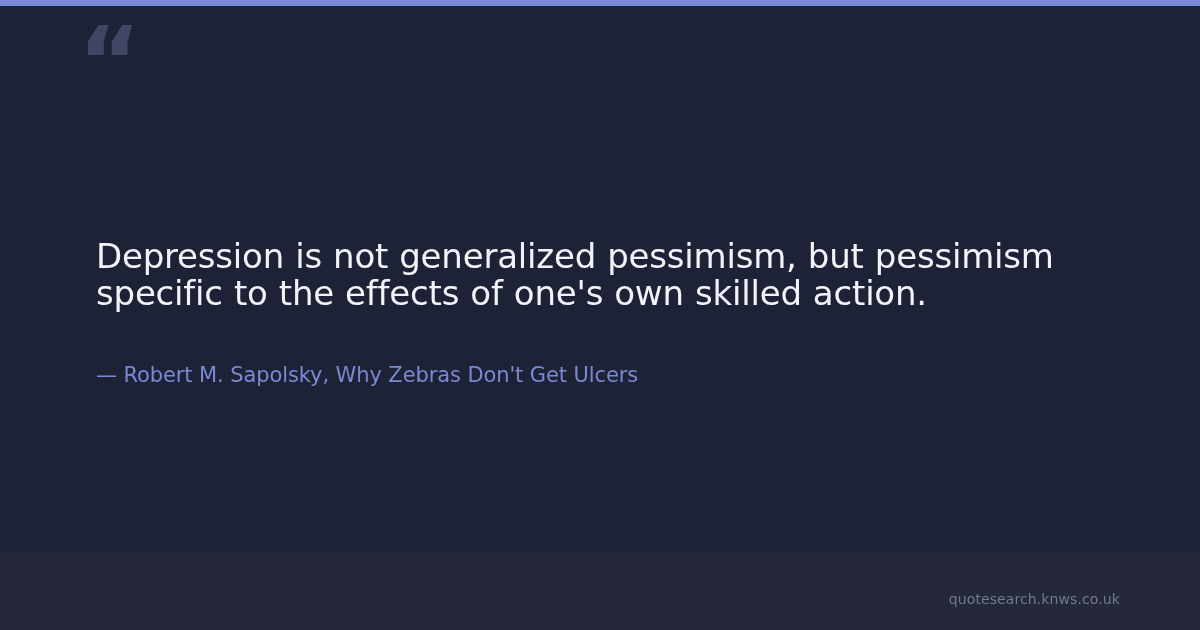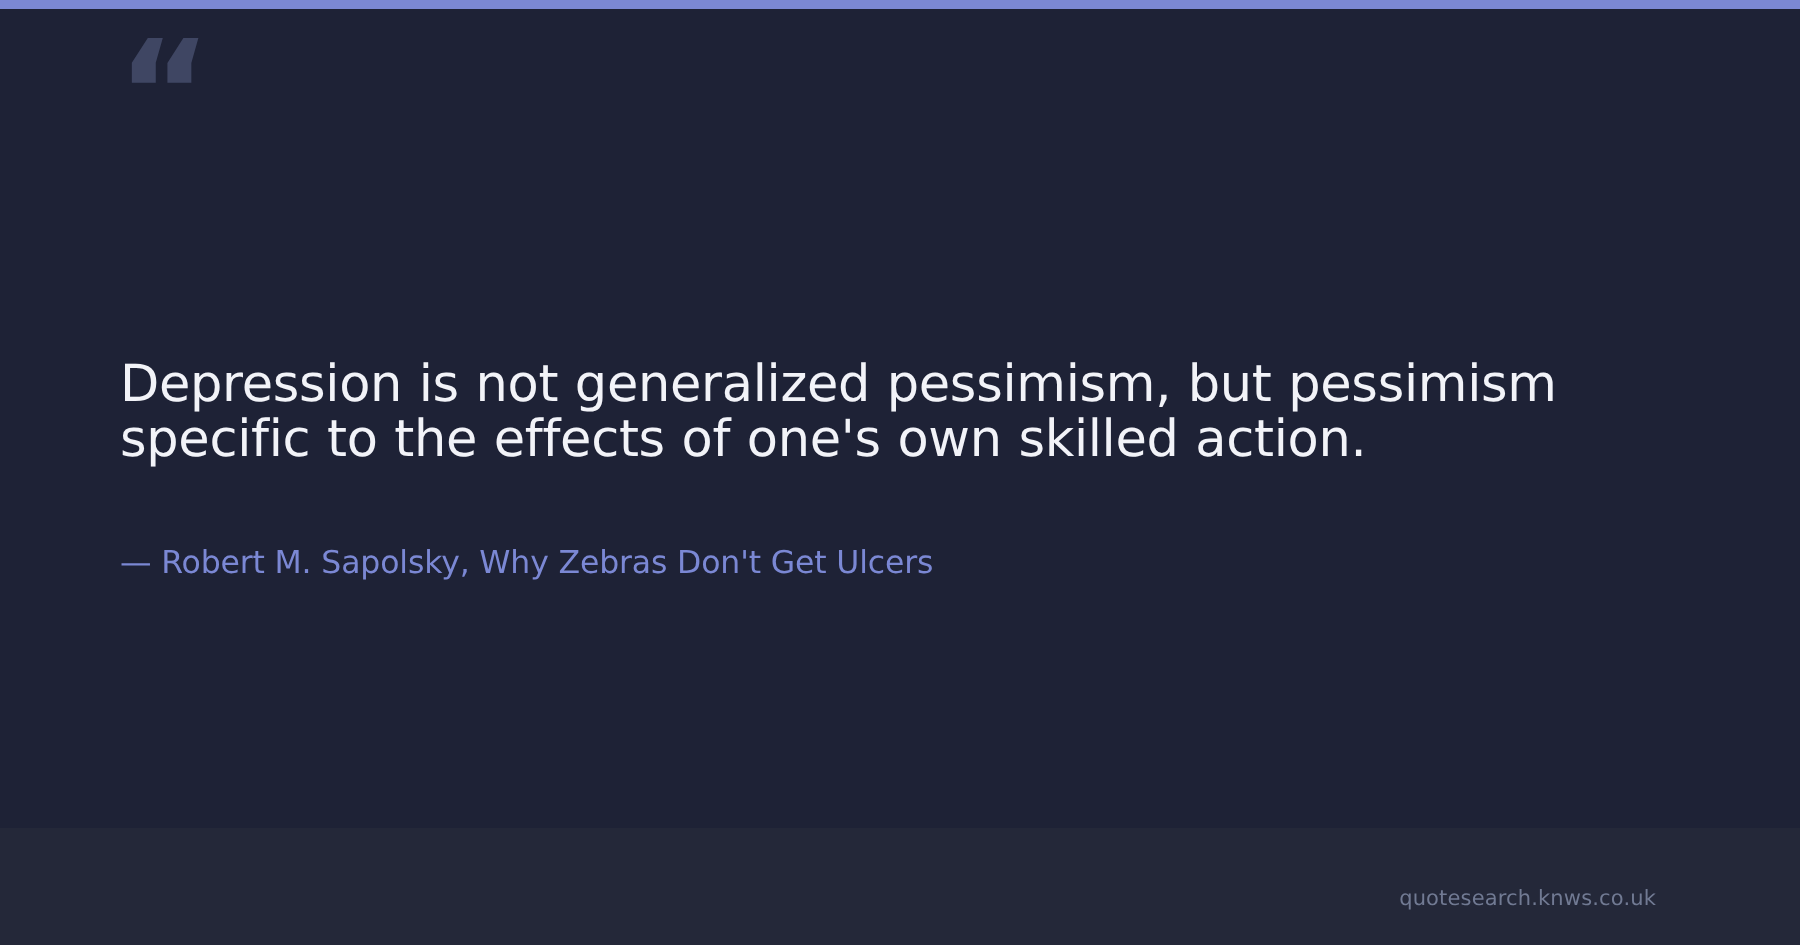--- a/index.html
+++ b/index.html
@@ -53,21 +53,21 @@
     line-height: 96px;
     font-weight: 700;
     color: #3f4663;
     letter-spacing: -2px;
     user-select: none;
   }
 
   
   .content {
     position: absolute;
-    left: 80px;
+    left: 96px;
     top: 238px;
     width: 1044px;
   }
 
   .quote-text {
     margin: 0;
     font-family: "DejaVu Sans", sans-serif;
     font-size: 34px;
     line-height: 37px;
     font-weight: 400;
@@ -83,21 +83,21 @@
     font-size: 21px;
     line-height: 26px;
     font-weight: 400;
     color: #7b88d4;
     letter-spacing: -0.1px;
   }
 
   
   .site-url {
     position: absolute;
-    right: 96px;
+    right: 80px;
     top: 590px;
     font-family: "DejaVu Sans", sans-serif;
     font-size: 14px;
     line-height: 18px;
     font-weight: 400;
     color: #717a93;
     letter-spacing: 0.1px;
   }
 </style>
 </head>

